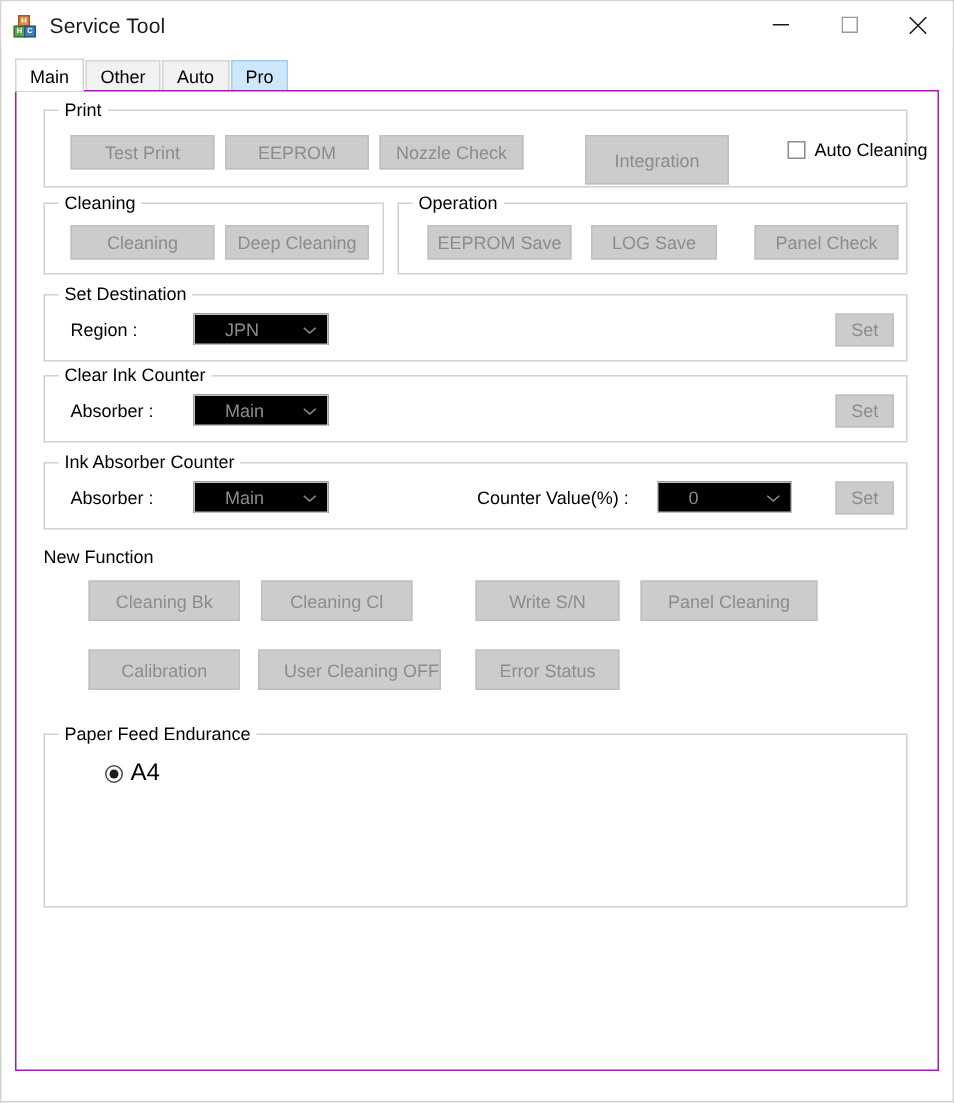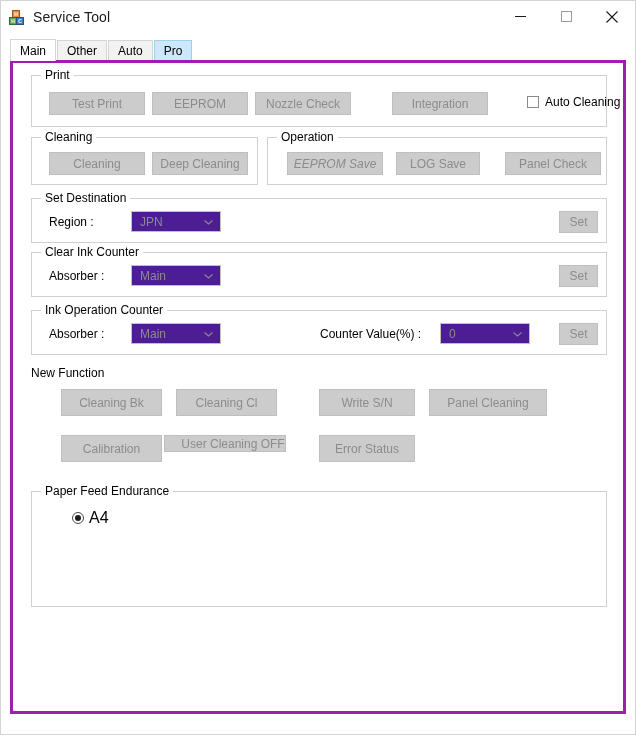--- a/index.html
+++ b/index.html
@@ -120,21 +120,21 @@
   }
 
   
   #tabpanel {
     position: absolute;
     left: 9px; top: 59px;
     width: 616px;
     height: 654px;
     box-sizing: border-box;
     background: #ffffff;
-    border: 3px solid #a21caf;
+    border: 1px solid #a21caf;
   }
 
   
   .group {
     position: absolute;
     box-sizing: border-box;
     border: 1px solid #d0d0d0;
   }
   .group-title {
     position: absolute;
@@ -175,27 +175,27 @@
     position: absolute;
     font-size: 12px;
     color: #000000;
     white-space: nowrap;
   }
 
   
   .combo {
     position: absolute;
     box-sizing: border-box;
-    background: #4c1d95;
+    background: #000000;
     border: 1px solid #bfbfbf;
     color: #8c8c8c;
     font-size: 12px;
     display: flex;
     align-items: center;
-    padding-left: 8px;
+    padding-left: 20px;
   }
   .combo .arrow {
     position: absolute;
     right: 7px;
     top: 50%;
     margin-top: -2px;
     width: 9px; height: 5px;
   }
   .combo .arrow svg { display: block; }
 
@@ -300,42 +300,42 @@
     </div>
     <div class="btn" style="left:36px; top:29px; width:96px; height:23px;">
       <span>Test Print</span>
     </div>
     <div class="btn" style="left:139px; top:29px; width:96px; height:23px;">
       <span>EEPROM</span>
     </div>
     <div class="btn" style="left:242px; top:29px; width:96px; height:23px;">
       <span>Nozzle Check</span>
     </div>
-    <div class="btn" style="left:379px; top:29px; width:96px; height:23px;">
+    <div class="btn" style="left:379px; top:29px; width:96px; height:33px;">
       <span>Integration</span>
     </div>
     <div class="checkrow" style="left:486px; top:32px;">
       <span class="checkbox"></span>
       <span>Auto Cleaning</span>
     </div>
 
     <div class="group" style="left:18px; top:74px; width:227px; height:48px;">
       <div class="group-title">Cleaning</div>
     </div>
     <div class="btn" style="left:36px; top:89px; width:96px; height:23px;">
       <span>Cleaning</span>
     </div>
     <div class="btn" style="left:139px; top:89px; width:96px; height:23px;">
       <span>Deep Cleaning</span>
     </div>
 
     <div class="group" style="left:254px; top:74px; width:340px; height:48px;">
       <div class="group-title">Operation</div>
     </div>
-    <div class="btn" style="left:274px; top:89px; width:96px; height:23px;font-style:italic;">
+    <div class="btn" style="left:274px; top:89px; width:96px; height:23px;">
       <span>EEPROM Save</span>
     </div>
     <div class="btn" style="left:383px; top:89px; width:84px; height:23px;">
       <span>LOG Save</span>
     </div>
     <div class="btn" style="left:492px; top:89px; width:96px; height:23px;">
       <span>Panel Check</span>
     </div>
 
     <div class="group" style="left:18px; top:135px; width:576px; height:45px;">
@@ -364,21 +364,21 @@
         <svg width="9" height="5" viewBox="0 0 9 5">
           <polyline points="0.5,0.5 4.5,4 8.5,0.5" fill="none" stroke="#8c8c8c" stroke-width="1.1"></polyline>
         </svg>
       </span>
     </div>
     <div class="btn" style="left:546px; top:202px; width:39px; height:22px;">
       <span>Set</span>
     </div>
 
     <div class="group" style="left:18px; top:247px; width:576px; height:45px;">
-      <div class="group-title">Ink Operation Counter</div>
+      <div class="group-title">Ink Absorber Counter</div>
     </div>
     <div class="lbl" style="left:36px; top:264px;">Absorber :</div>
     <div class="combo" style="left:118px; top:260px; width:90px; height:21px;">
       <span>Main</span>
       <span class="arrow">
         <svg width="9" height="5" viewBox="0 0 9 5">
           <polyline points="0.5,0.5 4.5,4 8.5,0.5" fill="none" stroke="#8c8c8c" stroke-width="1.1"></polyline>
         </svg>
       </span>
     </div>
@@ -404,21 +404,21 @@
     </div>
     <div class="btn" style="left:306px; top:326px; width:96px; height:27px;">
       <span>Write S/N</span>
     </div>
     <div class="btn" style="left:416px; top:326px; width:118px; height:27px;">
       <span>Panel Cleaning</span>
     </div>
     <div class="btn" style="left:48px; top:372px; width:101px; height:27px;">
       <span>Calibration</span>
     </div>
-    <div class="btn" style="left:151px; top:372px; width:122px; height:17px;padding-left:16px;">
+    <div class="btn" style="left:161px; top:372px; width:122px; height:27px;padding-left:16px;">
       <span>User Cleaning OFF</span>
     </div>
     <div class="btn" style="left:306px; top:372px; width:96px; height:27px;">
       <span>Error Status</span>
     </div>
 
     <div class="group" style="left:18px; top:428px; width:576px; height:116px;">
       <div class="group-title">Paper Feed Endurance</div>
     </div>
     <div class="radiorow" style="left:59px; top:446px;">

